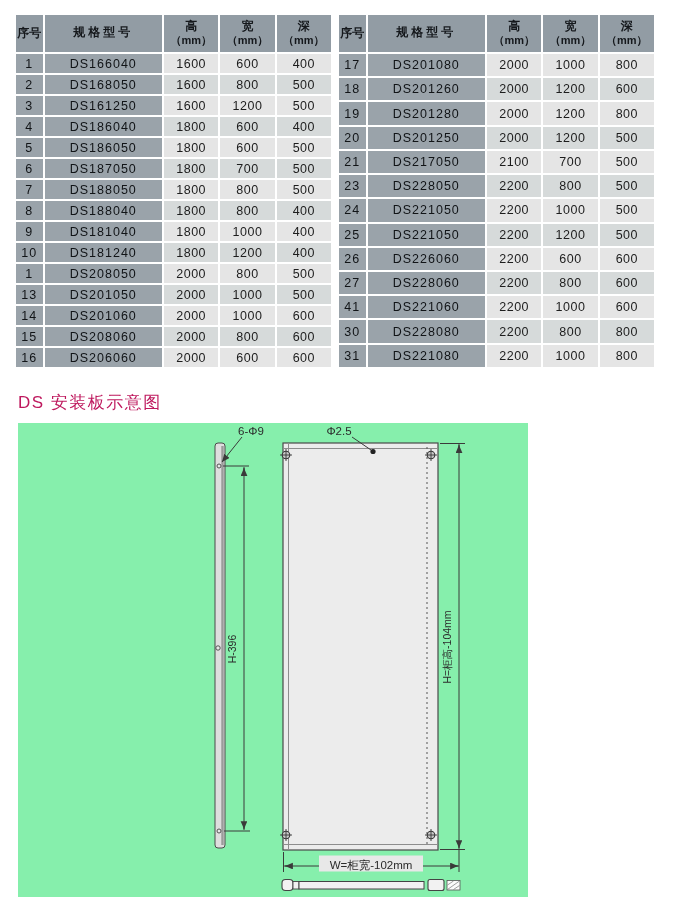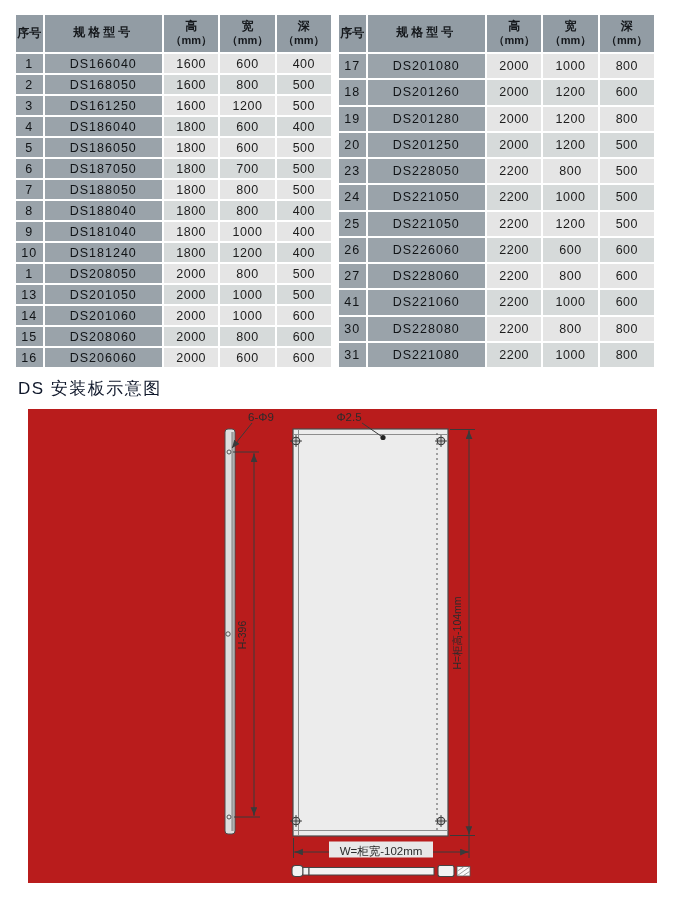--- a/index.html
+++ b/index.html
@@ -13,24 +13,24 @@
   table.spec-table th{
     background:#929ca4;height:37px;font-size:12px;font-weight:bold;color:#15181c;line-height:1.25;
   }
   table.spec-table th .unit{font-size:11px;font-weight:bold;}
   table.spec-table th:nth-child(2){letter-spacing:3px;font-family:Liberation Mono, monospace;}
   table.spec-table td{height:19px;font-size:12.5px;color:#1d1d1d;letter-spacing:0.5px;}
   table.spec-table td.lab{background:#9aa3aa;color:#111417;letter-spacing:1px;}
   table.spec-table td.val{background:#e5e5e5;}
   table.spec-table tbody tr:nth-child(even) td.val{background:#d6dada;}
   .section-title{
-    color:#0f172a;font-size:17px;letter-spacing:1.5px;margin:8px 0 9px 18px;font-weight:400;
+    color:#be185d;font-size:17px;letter-spacing:1.5px;margin:22px 0 9px 18px;font-weight:400;
   }
   .panel{
-    margin:0 28px;width:629px;height:474px;background:#b91c1c;
+    margin:0 18px;width:510px;height:474px;background:#86efac;
   }
   .panel svg text{fill:#2b2b2b;font-family:"Liberation Sans","DejaVu Sans",sans-serif;}
 </style>
 </head>
 <body>
 
 <div class="tables">
   <table class="spec-table">
       <colgroup>
         <col style="width: 28px;">
@@ -219,20 +219,27 @@
           <td class="lab">DS201280</td>
           <td class="val">2000</td>
           <td class="val">1200</td>
           <td class="val">800</td>
         </tr>
         <tr>
           <td class="lab">20</td>
           <td class="lab">DS201250</td>
           <td class="val">2000</td>
           <td class="val">1200</td>
+          <td class="val">500</td>
+        </tr>
+        <tr>
+          <td class="lab">21</td>
+          <td class="lab">DS217050</td>
+          <td class="val">2100</td>
+          <td class="val">700</td>
           <td class="val">500</td>
         </tr>
         <tr>
           <td class="lab">23</td>
           <td class="lab">DS228050</td>
           <td class="val">2200</td>
           <td class="val">800</td>
           <td class="val">500</td>
         </tr>
         <tr>

